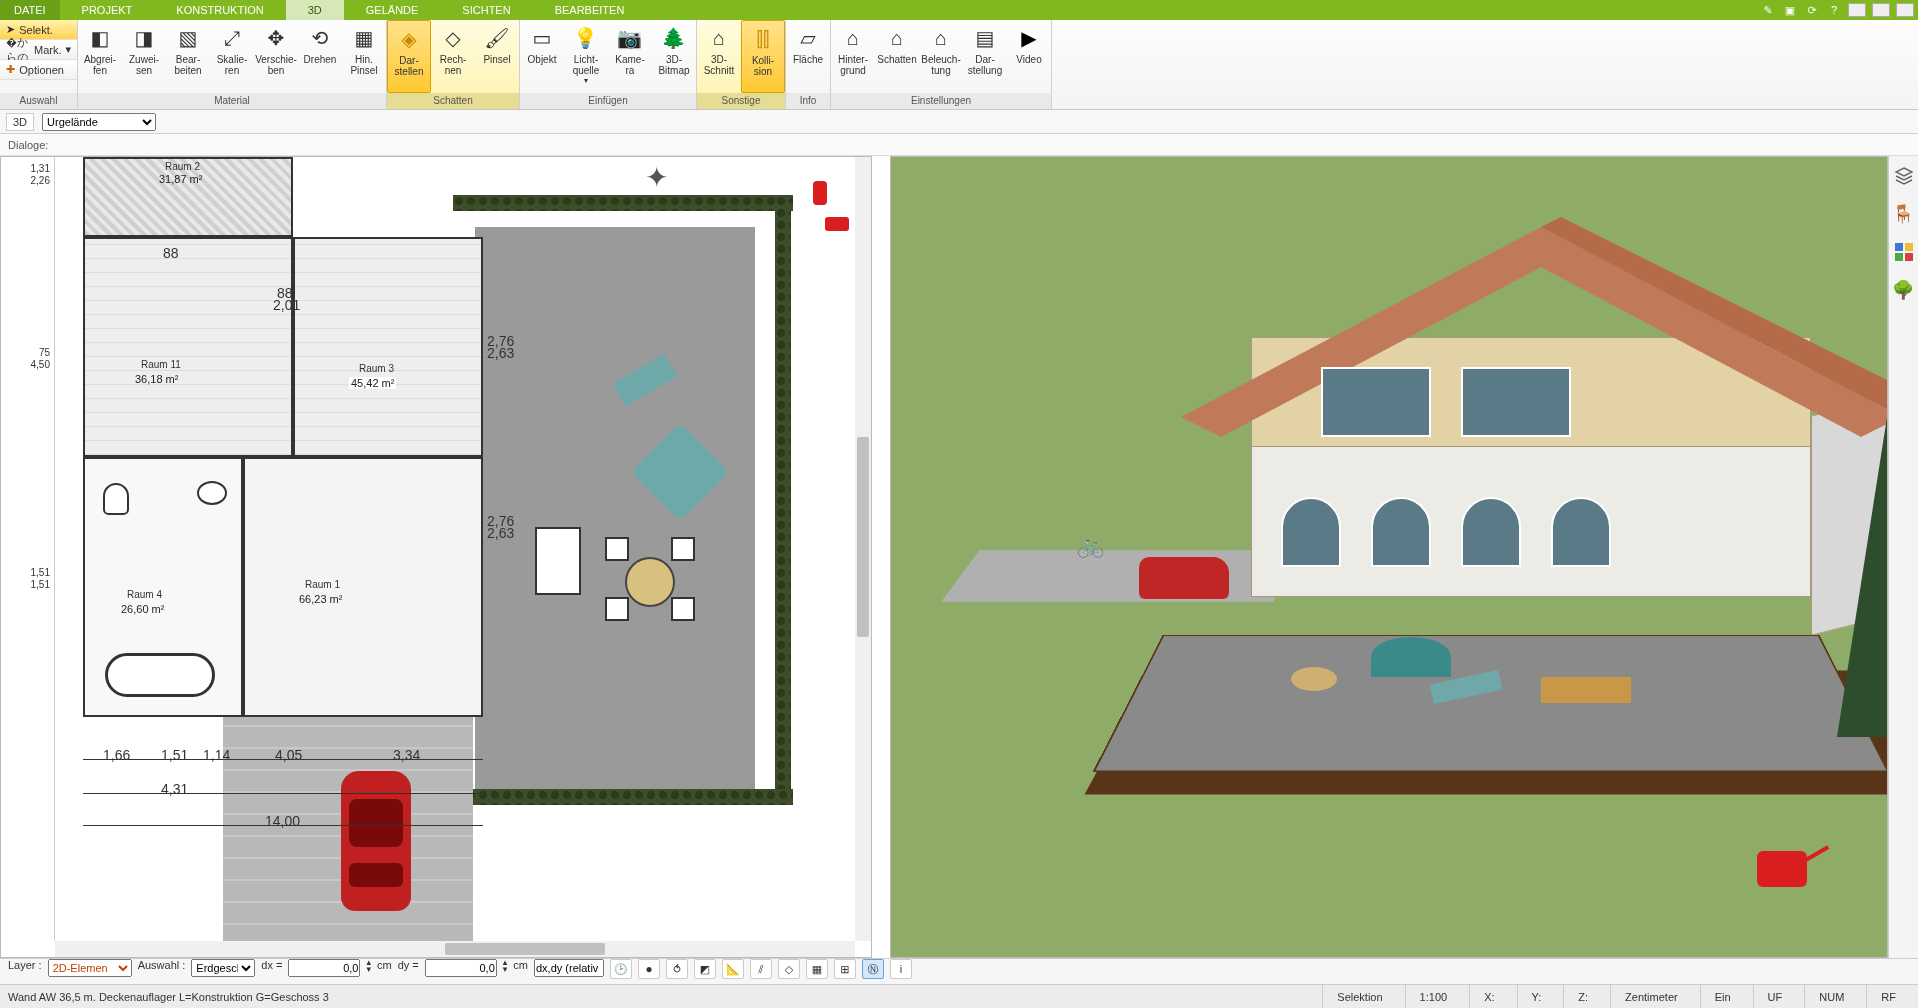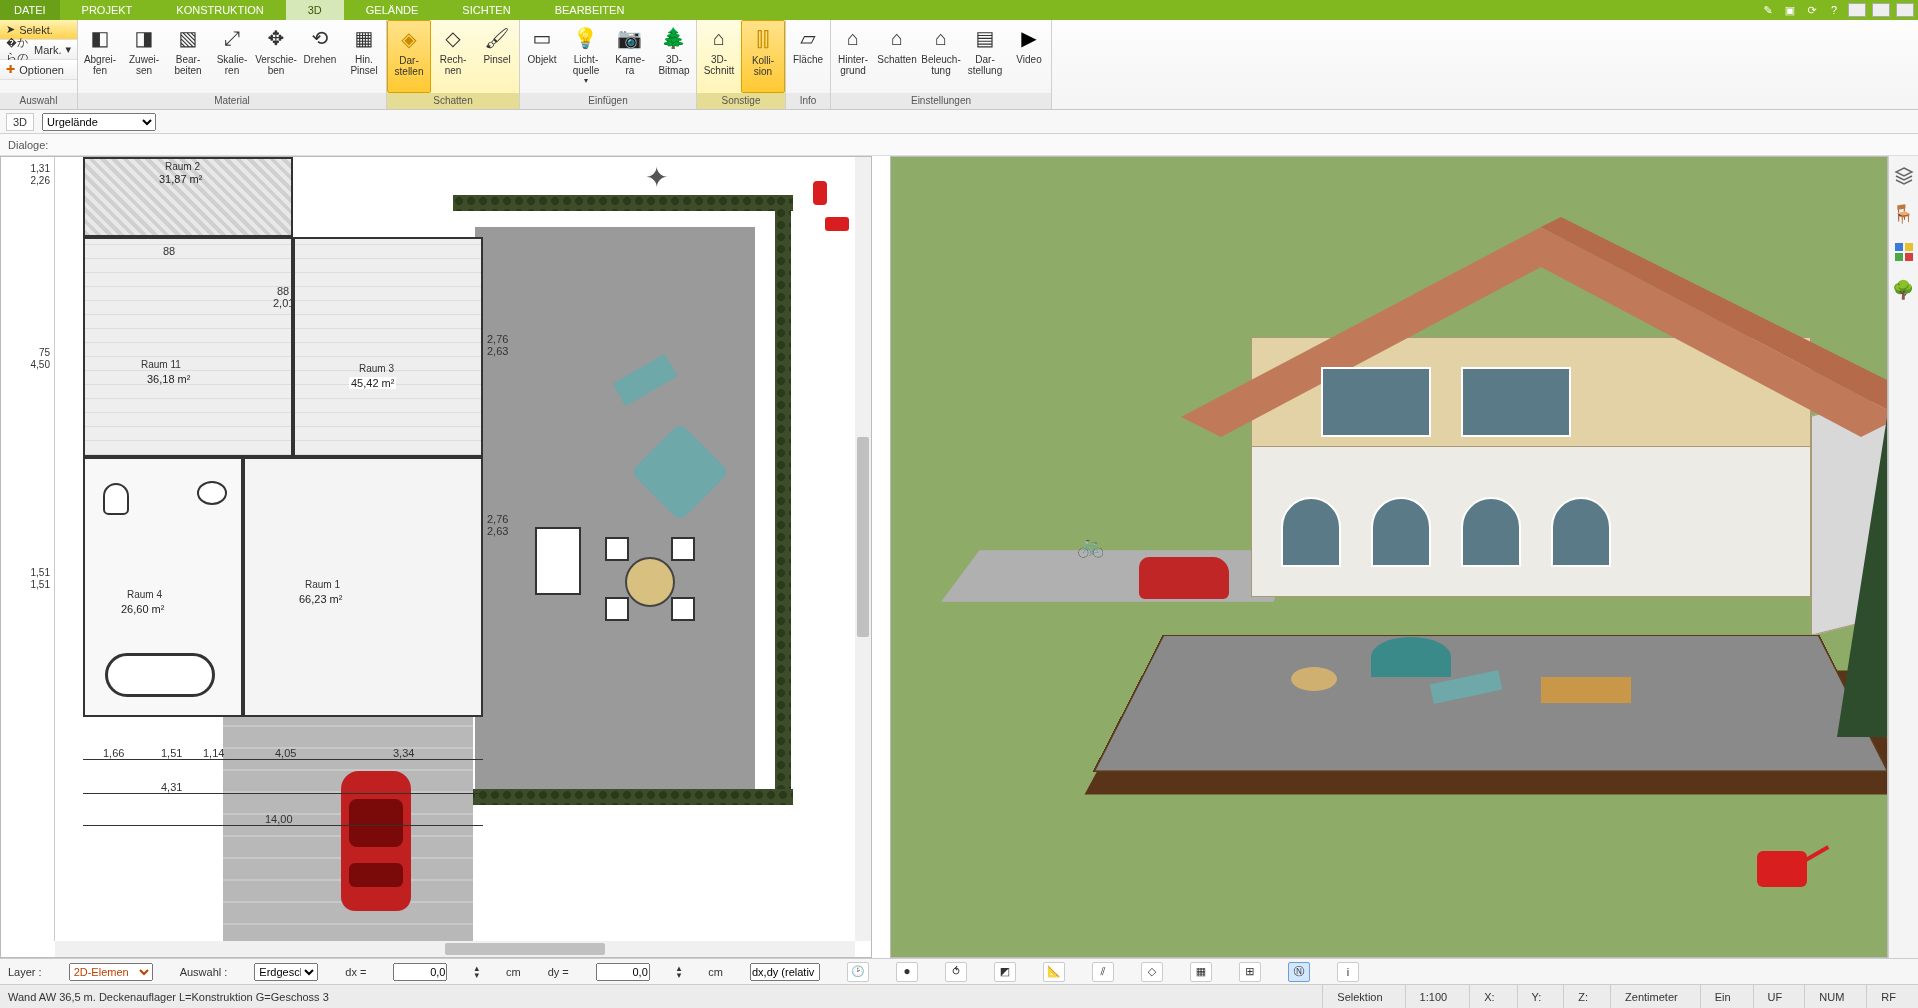--- a/index.html
+++ b/index.html
@@ -59,43 +59,43 @@
   .tile { background: repeating-linear-gradient(0deg,#ddd,#ddd 1px,#eee 1px,#eee 14px), repeating-linear-gradient(90deg,#ddd,#ddd 1px,#eee 1px,#eee 14px); }
   .terrace { background: #9a9a9a; }
   .paving { background: repeating-linear-gradient(0deg,#c8c8c8,#c8c8c8 2px,#b8b8b8 2px,#b8b8b8 22px), repeating-linear-gradient(90deg,#c8c8c8,#c8c8c8 2px,#b8b8b8 2px,#b8b8b8 34px); }
 
   .car-top { position: absolute; width: 70px; height: 140px; background: #c02020; border-radius: 18px 18px 14px 14px; }
   .car-top::before { content:""; position:absolute; left:8px; right:8px; top:28px; height:48px; background:#7a0a0a; border-radius:8px; }
   .car-top::after { content:""; position:absolute; left:8px; right:8px; bottom:24px; height:24px; background:#7a0a0a; border-radius:6px; }
 
   .hedge { position: absolute; background: repeating-radial-gradient(circle at 6px 6px,#2a3a1a 0,#2a3a1a 4px,transparent 4px,transparent 12px),#3d4d2a; background-size:12px 12px; }
 
-  .dim { position: absolute; font-size: 11px; color: #333; }
+  .dim { position: absolute; font-size: 14px; color: #333; }
 
   
   .sky { position: absolute; inset: 0; background: #8eab68; }
   .house { position: absolute; left: 300px; top: 60px; width: 700px; height: 480px; }
   .roof { position: absolute; left: -30px; top: 0; width: 760px; height: 220px; }
   .wall { position: absolute; background: #e6d9b8; border: 1px solid #a89a78; }
   .window { position: absolute; background: #5a7a88; border: 2px solid #fff; }
   .patio { position: absolute; left: 240px; top: 430px; width: 720px; height: 220px; background: #8a8a8a; border: 2px solid #5a3a1a; }
   .mulch { position: absolute; background: #5a3418; }
   .car3d { position: absolute; width: 90px; height: 42px; background: #c02626; border-radius: 10px 16px 6px 6px; }
   .tree { position: absolute; width: 0; height: 0; border-left: 50px solid transparent; border-right: 10px solid transparent; border-bottom: 320px solid #2d4d2d; }
 
   .red-marker { position: absolute; width: 24px; height: 14px; background: #d81e1e; border-radius: 3px; }
 
   
   .rightdock { position: absolute; right: 0; top: 156px; bottom: 50px; width: 30px; background: #f4f4f4; border-left: 1px solid #ccc; display: flex; flex-direction: column; align-items: center; padding-top: 10px; gap: 18px; }
   .rightdock .dicon { width: 20px; height: 20px; cursor: pointer; display:flex; align-items:center; justify-content:center; }
 
   
-  .optionsbar { position: absolute; left: 0; right: 0; bottom: 24px; height: 26px; background: #f6f6f6; border-top: 1px solid #ccc; display: flex; align-items: center; padding: 0 8px; gap: 27px; font-size: 11px; }
+  .optionsbar { position: absolute; left: 0; right: 0; bottom: 24px; height: 26px; background: #f6f6f6; border-top: 1px solid #ccc; display: flex; align-items: flex-start; padding: 0 8px; gap: 6px; font-size: 11px; }
   .optionsbar select, .optionsbar input { font-size: 11px; height: 18px; }
-  .optionsbar .numinput { width: 54px; text-align: right; }
+  .optionsbar .numinput { width: 72px; text-align: right; }
   .optionsbar .iconbtn { width: 22px; height: 20px; border: 1px solid #ccc; background: #fff; border-radius: 2px; display:flex; align-items:center; justify-content:center; cursor:pointer; }
   .optionsbar .iconbtn.active { background: #d4e7ff; border-color: #6aa0d8; }
   .optionsbar input.readout { width: 70px; }
 
   .statusbar { position: absolute; left: 0; right: 0; bottom: 0; height: 24px; background: #ececec; border-top: 1px solid #ccc; display: flex; align-items: center; padding: 0 8px; font-size: 11px; color: #333; }
   .statusbar .spacer { flex: 1; }
   .statusbar .cell { padding: 0 14px; border-left: 1px solid #ccc; height: 100%; display:flex; align-items:center;margin-left:8px; }
 </style>
 </head>
 <body>
@@ -310,21 +310,21 @@
       <div style="position:absolute;left:590px;top:4px;font-size:28px;color:#555">✦</div>
       <div class="red-marker" style="left:758px;top:24px;height:24px;width:14px;border-radius:4px"></div>
       <div class="red-marker" style="left:770px;top:60px"></div>
 
       <div class="room hatch" style="left:28px;top:0;width:210px;height:80px">
         <div class="rname" style="position:absolute;left:80px;top:2px">Raum 2</div>
         <div class="rarea" style="position:absolute;left:74px;top:14px">31,87 m²</div>
       </div>
       <div class="room tile" style="left:28px;top:80px;width:210px;height:220px">
         <div class="rname" style="position:absolute;left:56px;top:120px">Raum 11</div>
-        <div class="rarea" style="position:absolute;left:62px;top:134px">36,18 m²</div>
+        <div class="rarea" style="position:absolute;left:50px;top:134px">36,18 m²</div>
       </div>
       <div class="room tile" style="left:238px;top:80px;width:190px;height:220px">
         <div class="rname" style="position:absolute;left:64px;top:124px">Raum 3</div>
         <div class="rarea" style="position:absolute;left:54px;top:138px;background:#fff;padding:0 2px">45,42 m²</div>
       </div>
       <div class="room" style="left:188px;top:300px;width:240px;height:260px;background:#f4f4f4">
         <div class="rname" style="position:absolute;left:60px;top:120px">Raum 1</div>
         <div class="rarea" style="position:absolute;left:54px;top:134px">66,23 m²</div>
       </div>
       <div class="room" style="left:28px;top:300px;width:160px;height:260px;background:#f8f8f8">

